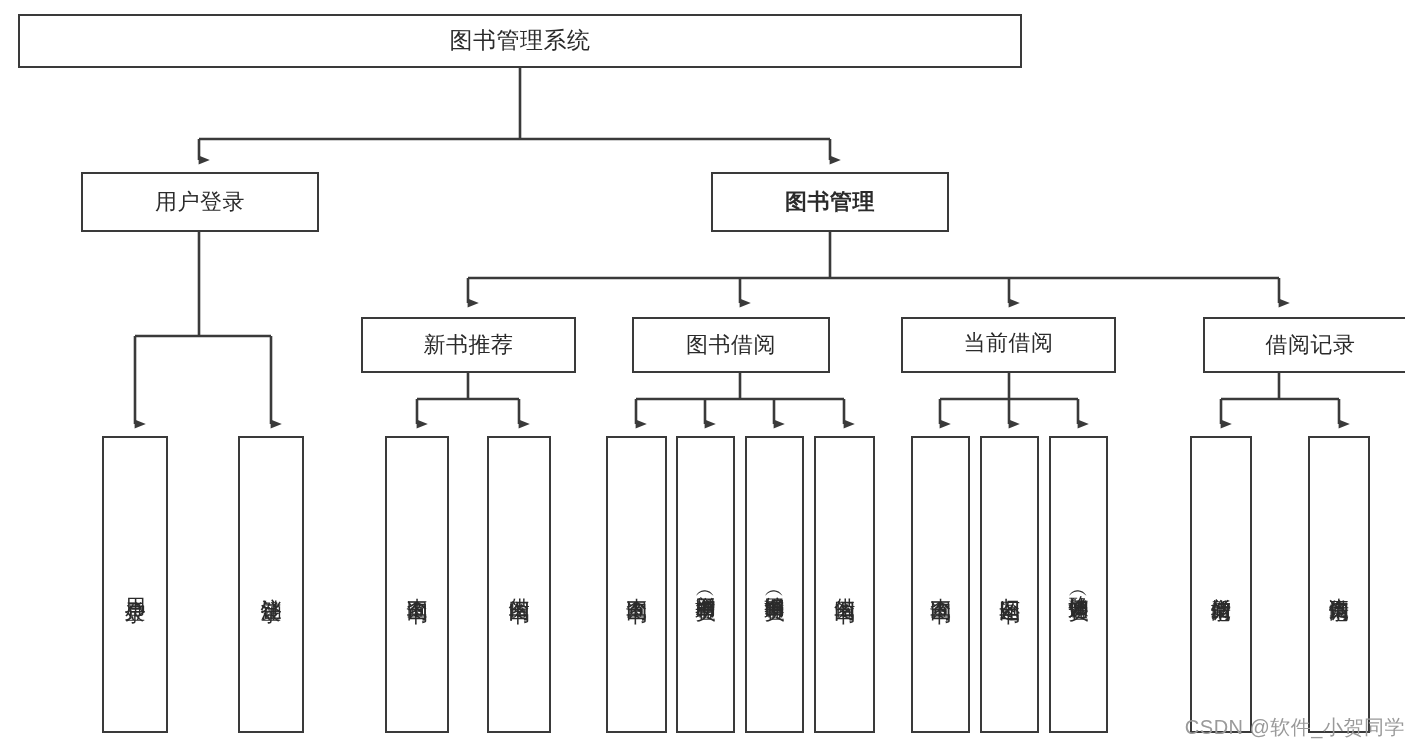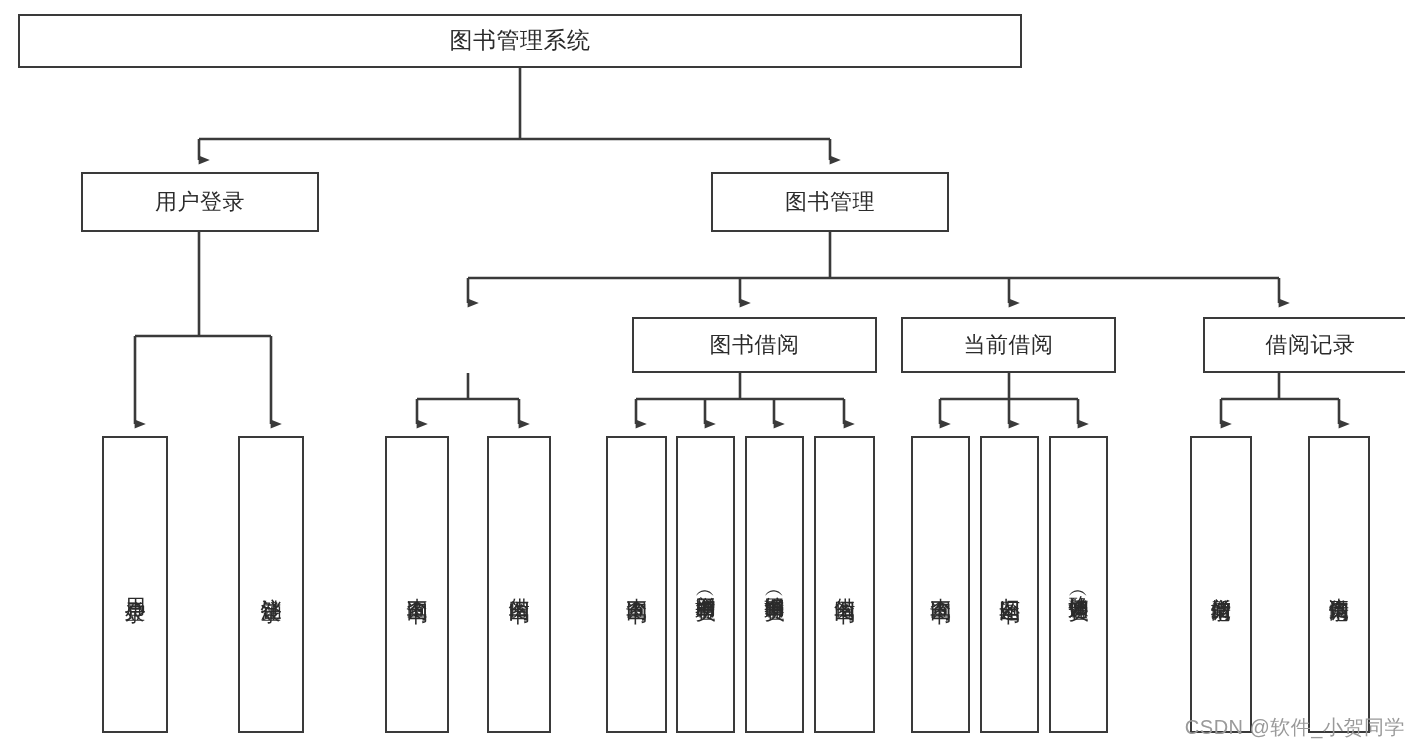--- a/index.html
+++ b/index.html
@@ -135,28 +135,31 @@
     </g>
   </svg>
 
   <div class="node h root" style="left:18px; top:14px; width:1004px; height:54px;">
     <span class="lbl">图书管理系统</span>
   </div>
 
   <div class="node h" style="left:81px; top:172px; width:238px; height:60px;">
     <span class="lbl">用户登录</span>
   </div>
-  <div class="node h" style="left:711px; top:172px; width:238px; height:60px;">
+  <div class="node h" style="left:711px; top:172px; width:238px; height:60px;font-weight:bold;">
     <span class="lbl">图书管理</span>
   </div>
 
-  <div class="node h" style="left:632px; top:317px; width:245px; height:56px;">
+  <div class="node h" style="left:361px; top:317px; width:215px; height:56px;">
+    <span class="lbl">新书推荐</span>
+  </div>
+  <div class="node h" style="left:632px; top:317px; width:198px; height:56px;">
     <span class="lbl">图书借阅</span>
   </div>
-  <div class="node h" style="left:901px; top:317px; width:215px; height:56px;">
+  <div class="node h" style="left:901px; top:317px; width:215px; height:56px;font-family:Liberation Mono, monospace;">
     <span class="lbl">当前借阅</span>
   </div>
   <div class="node h" style="left:1171px; top:317px; width:215px; height:56px;margin-left:32px;">
     <span class="lbl">借阅记录</span>
   </div>
 
   <div class="node v" style="left:102px; top:436px; width:66px; height:297px;">
     <span class="lbl">用户登录</span>
   </div>
   <div class="node v" style="left:238px; top:436px; width:66px; height:297px;">

